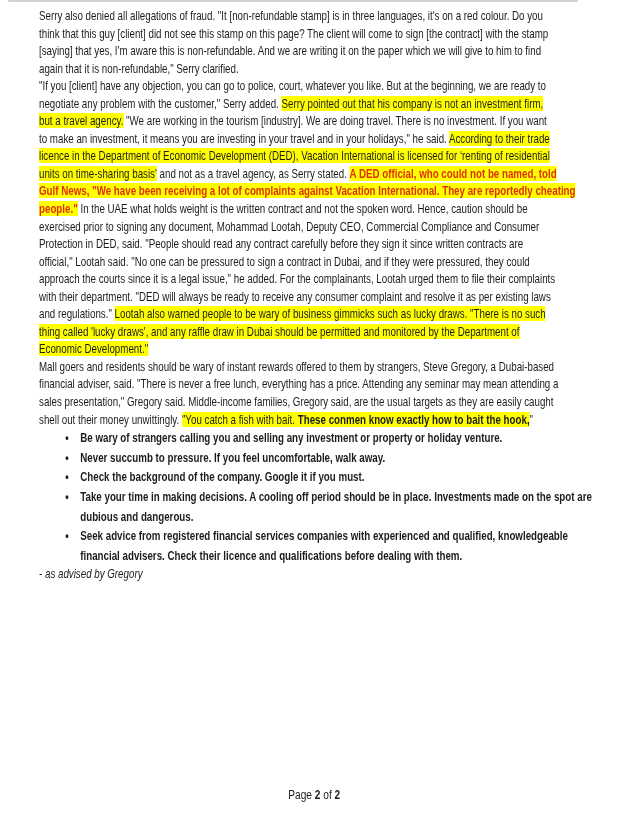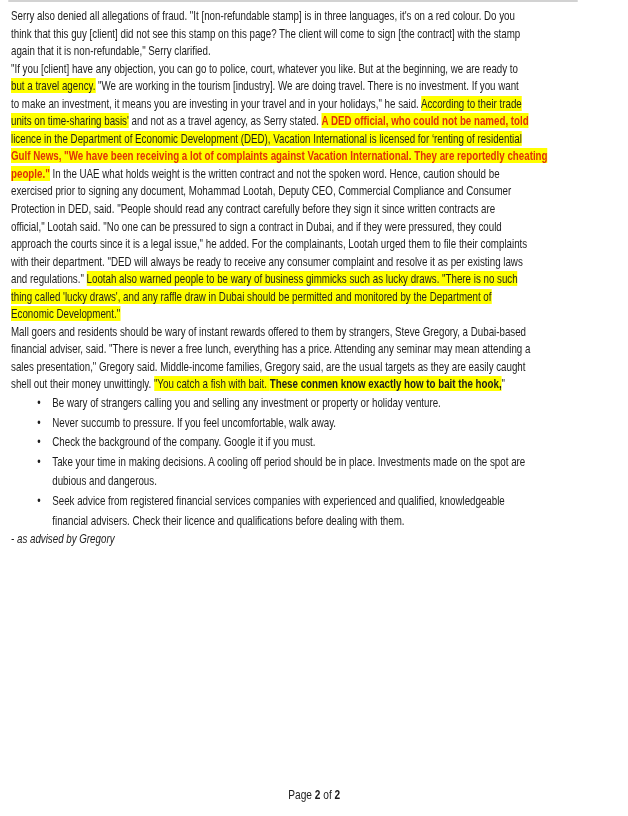--- a/index.html
+++ b/index.html
@@ -6,30 +6,31 @@
   #page {
     position: relative;
     width: 628px;
     height: 816px;
     background: var(--page-bg, #ffffff);
     overflow: hidden;
     font-family: "Liberation Sans", "DejaVu Sans", sans-serif;
     color: var(--body-text, #1c1c1c);
     font-size: 13px;
   }
-  #doc-body { position: absolute; top: 7px; left: 0; right: 0; }
+  #doc-body { position: absolute; top: 7px; left: 0; right: 0; padding-left: 28px; }
   .line {
     height: 17.55px;
     line-height: 17.55px;
     padding-left: 11px;
     white-space: nowrap;
   }
   .line.bullet, .line.bullet_cont {
     height: 19.6px;
     line-height: 19.6px;
+    font-weight: bold;
   }
   .scale {
     display: inline-block;
     transform: scaleX(0.75);
     transform-origin: 0 60%;
     white-space: nowrap;
   }
   .heading .scale { font-weight: bold; }
   .italic .scale { font-style: italic; }
   .hl { background: var(--hl, #ffff00); }
@@ -56,26 +57,28 @@
   }
 </style>
 </head>
 <body>
 
 <div id="page" style="--page-bg: #ffffff; --body-text: #1c1c1c; --hl: #ffff00; --alert: #e03009;">
   <div id="top-smear"></div>
   <div id="doc-body">
       <div class="line text"><span class="scale"><span>Serry also denied all allegations of fraud. "It [non-refundable stamp] is in three languages, it's on a red colour. Do you</span></span></div>
       <div class="line text"><span class="scale"><span>think that this guy [client] did not see this stamp on this page? The client will come to sign [the contract] with the stamp</span></span></div>
+      <div class="line text"><span class="scale"><span>[saying] that yes, I'm aware this is non-refundable. And we are writing it on the paper which we will give to him to find</span></span></div>
       <div class="line text"><span class="scale"><span>again that it is non-refundable," Serry clarified.</span></span></div>
       <div class="line text"><span class="scale"><span>"If you [client] have any objection, you can go to police, court, whatever you like. But at the beginning, we are ready to</span></span></div>
+      <div class="line text"><span class="scale"><span>negotiate any problem with the customer," Serry added. </span><span class="hl">Serry pointed out that his company is not an investment firm,</span></span></div>
       <div class="line text"><span class="scale"><span class="hl">but a travel agency.</span><span> "We are working in the tourism [industry]. We are doing travel. There is no investment. If you want</span></span></div>
       <div class="line text"><span class="scale"><span>to make an investment, it means you are investing in your travel and in your holidays," he said. </span><span class="hl">According to their trade</span></span></div>
+      <div class="line text"><span class="scale"><span class="hl">licence in the Department of Economic Development (DED), Vacation International is licensed for ‘renting of residential</span></span></div>
       <div class="line text"><span class="scale"><span class="hl">units on time-sharing basis'</span><span> and not as a travel agency, as Serry stated. </span><span class="hl red b">A DED official, who could not be named, told</span></span></div>
-      <div class="line text"><span class="scale"><span class="hl">licence in the Department of Economic Development (DED), Vacation International is licensed for ‘renting of residential</span></span></div>
       <div class="line text"><span class="scale"><span class="hl red b">Gulf News, "We have been receiving a lot of complaints against Vacation International. They are reportedly cheating</span></span></div>
       <div class="line text"><span class="scale"><span class="hl red b">people."</span><span> In the UAE what holds weight is the written contract and not the spoken word. Hence, caution should be</span></span></div>
       <div class="line text"><span class="scale"><span>exercised prior to signing any document, Mohammad Lootah, Deputy CEO, Commercial Compliance and Consumer</span></span></div>
       <div class="line text"><span class="scale"><span>Protection in DED, said. "People should read any contract carefully before they sign it since written contracts are</span></span></div>
       <div class="line text"><span class="scale"><span>official," Lootah said. "No one can be pressured to sign a contract in Dubai, and if they were pressured, they could</span></span></div>
       <div class="line text"><span class="scale"><span>approach the courts since it is a legal issue," he added. For the complainants, Lootah urged them to file their complaints</span></span></div>
       <div class="line text"><span class="scale"><span>with their department. "DED will always be ready to receive any consumer complaint and resolve it as per existing laws</span></span></div>
       <div class="line text"><span class="scale"><span>and regulations." </span><span class="hl">Lootah also warned people to be wary of business gimmicks such as lucky draws. "There is no such</span></span></div>
       <div class="line text"><span class="scale"><span class="hl">thing called 'lucky draws', and any raffle draw in Dubai should be permitted and monitored by the Department of</span></span></div>
       <div class="line text"><span class="scale"><span class="hl">Economic Development."</span></span></div>

